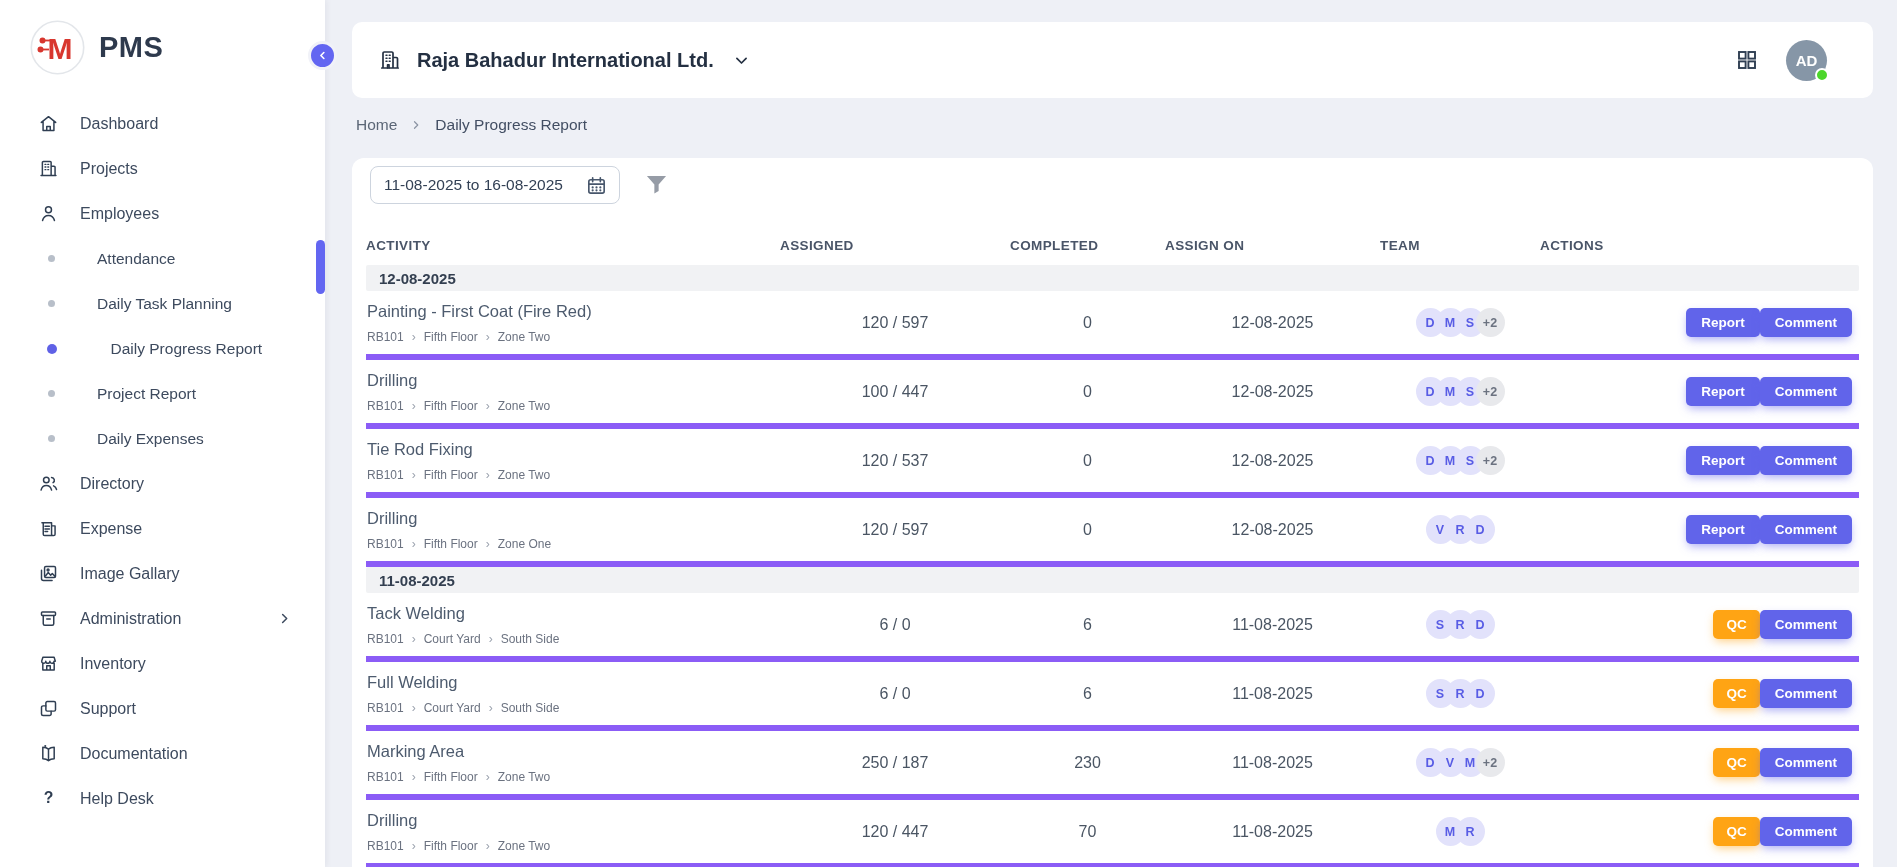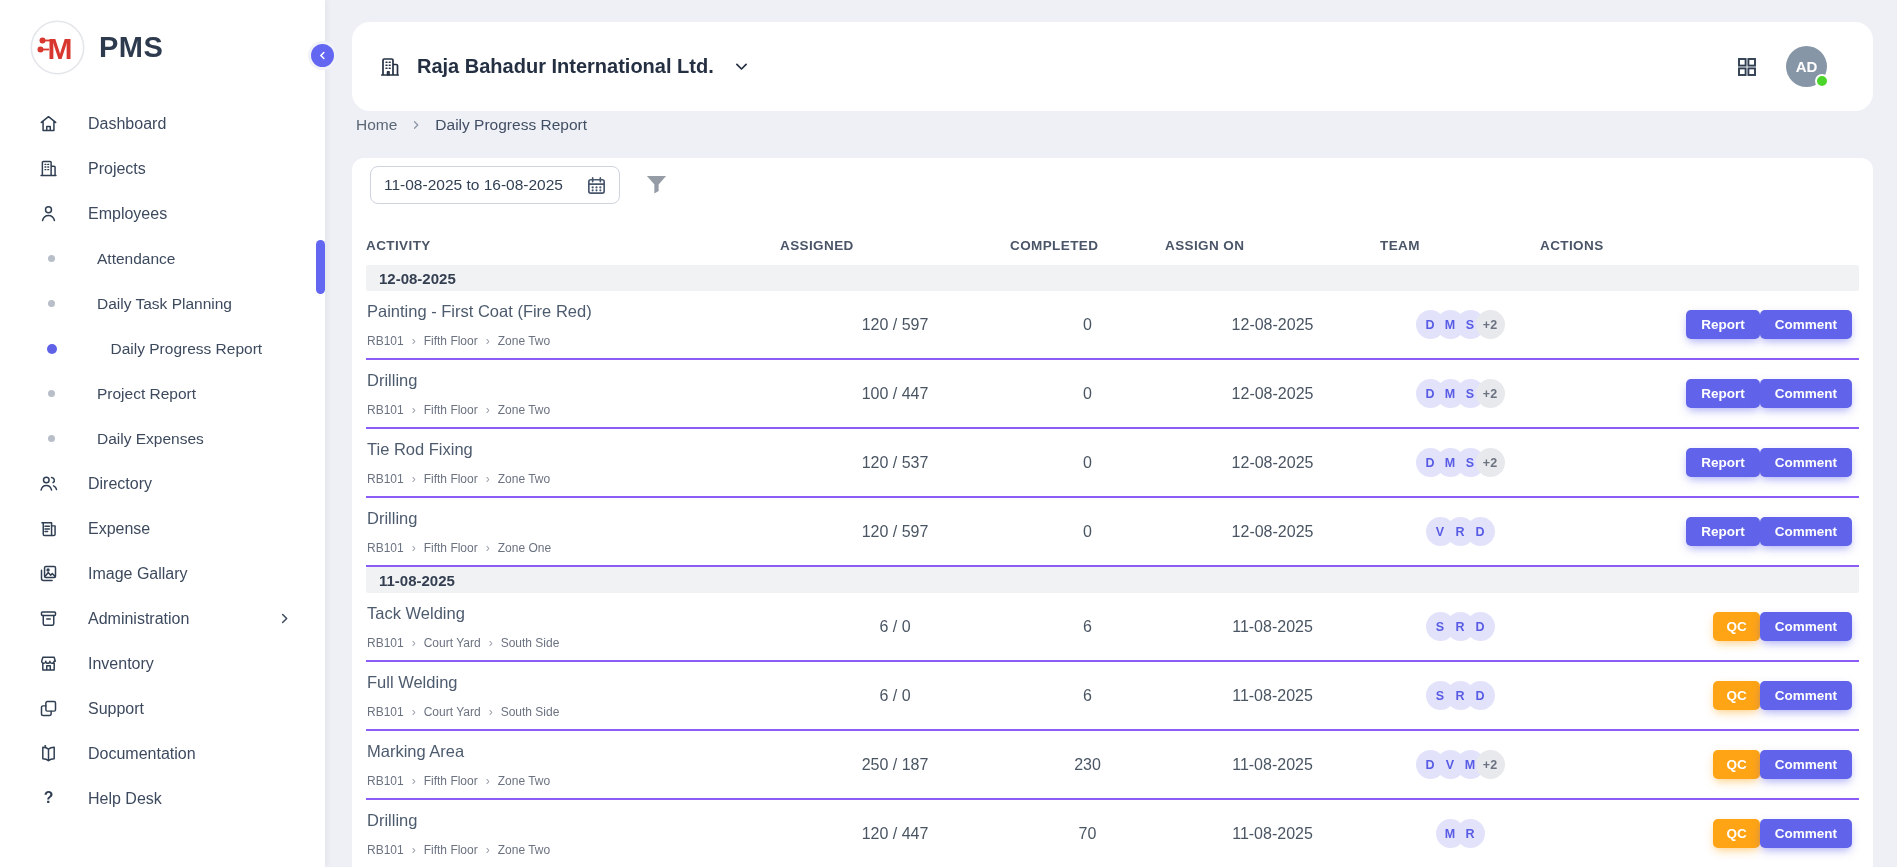--- a/index.html
+++ b/index.html
@@ -6,21 +6,21 @@
   html,body { width:1897px; height:867px; overflow:hidden; background:#eef0f6;
     font-family:"Liberation Sans", sans-serif; }
 
   
   .sidebar { position:absolute; left:0; top:0; width:325px; height:867px; background:#fff;
     box-shadow:2px 0 6px rgba(15,23,42,.05); z-index:2; }
   .logo-row { display:flex; align-items:center; gap:14px; padding:20px 0 0 30px; }
   .logo-circle { width:55px; height:55px; }
   .brand-name { font-size:29px; font-weight:800; color:#2e3a4d; letter-spacing:.5px; }
   .menu { margin-top:26px; }
-  .menu-item { display:flex; align-items:center; gap:29px; height:45px;
+  .menu-item { display:flex; align-items:center; gap:21px; height:45px;
     margin:0 23px 0 15px; padding:0 10px 0 23px; border-radius:10px; cursor:pointer;
     color:#3d4a5e; font-size:16px; font-weight:500; }
   .menu-item .micon { width:21px; height:21px; color:#2f3e52; flex:0 0 auto; display:flex; }
   .menu-item.active { background:#e4e4fc; color:#5f61e6; }
   .menu-item.active .micon { color:#5f61e6; }
   .menu-item .chev-wrap { margin-left:auto; display:flex; }
   .sub-item { display:flex; align-items:center; height:45px; padding-left:48px; cursor:pointer;
     color:#3d4a5e; font-size:15.5px; font-weight:500; }
   .dot { width:7px; height:7px; border-radius:50%; background:#b8bfc9; flex:0 0 auto; }
   .sub-item.active .dot { width:10px; height:10px; background:#5f61e6; margin-left:-1.5px; }
@@ -30,22 +30,22 @@
     stroke-linecap:round; stroke-linejoin:round; }
   .active-edge { position:absolute; left:316px; top:240px; width:9px; height:54px;
     border-radius:6px; background:#6366f1; z-index:3; }
   .collapse-btn { position:absolute; left:308px; top:41px; width:29px; height:29px;
     border-radius:50%; background:#6366f1; border:3px solid #f1f2f8; z-index:4;
     display:flex; align-items:center; justify-content:center; cursor:pointer; }
   .collapse-btn svg { width:13px; height:13px; stroke:#fff; stroke-width:3; fill:none;
     stroke-linecap:round; stroke-linejoin:round; }
 
   
-  .header-card { position:absolute; left:352px; top:22px; width:1521px; height:89px;
-    background:#fff; border-radius:18px; display:flex; align-items:center; padding:0 46px 0 26px; }
+  .header-card { position:absolute; left:352px; top:22px; width:1521px; height:76px;
+    background:#fff; border-radius:10px; display:flex; align-items:center; padding:0 46px 0 26px; }
   .company { display:flex; align-items:center; gap:15px; cursor:pointer; }
   .company svg.bld { width:24px; height:24px; stroke:#243042; fill:none; stroke-width:1.7;
     stroke-linecap:round; stroke-linejoin:round; }
   .company-name { font-size:20px; font-weight:700; color:#243042; }
   .company .cd { width:17px; height:17px; stroke:#243042; stroke-width:2.4; fill:none;
     stroke-linecap:round; stroke-linejoin:round; margin-left:4px; }
   .header-right { margin-left:auto; display:flex; align-items:center; gap:27px; }
   .grid-icon { width:24px; height:24px; stroke:#2f3e52; stroke-width:1.9; fill:none; cursor:pointer; }
   .avatar { position:relative; width:41px; height:41px; border-radius:50%; background:#8696a7;
     color:#fff; font-size:15px; font-weight:700; display:flex; align-items:center;
@@ -73,21 +73,21 @@
     stroke-linecap:round; stroke-linejoin:round; margin-left:auto; }
   .funnel-icon { position:absolute; left:291px; top:13px; width:27px; height:27px;
     fill:#969ca6; cursor:pointer; }
 
   .table-area { position:absolute; top:67px; left:14px; right:14px; }
   .cols { display:grid; grid-template-columns:414px 230px 155px 215px 160px 1fr; }
   .header-row { height:40px; align-items:center; }
   .th { text-align:left; font-size:13.5px; font-weight:700; color:#4a5568; letter-spacing:.4px; }
   .group-bar { height:26px; background:#f1f2f4; border-radius:2px; display:flex;
     align-items:center; padding-left:13px; font-size:15px; font-weight:700; color:#333f50; }
-  .trow { height:69px; border-bottom:2px solid #8b5cf6; align-items:center; }
+  .trow { height:69px; border-bottom:6px solid #8b5cf6; align-items:center; }
   .cell-activity { height:100%; display:flex; flex-direction:column; justify-content:space-between;
     padding:11px 0 10px 1px; }
   .act-title { font-size:16.5px; color:#4d5b6e; font-weight:500; }
   .act-path { display:flex; align-items:center; gap:8px; font-size:12px; color:#6b7280; }
   .pc { color:#9ca3af; font-size:12px; line-height:1; }
   .val { text-align:center; font-size:16px; color:#4a5563; }
   .team-cell { display:flex; justify-content:center; }
   .av { width:29px; height:29px; border-radius:50%; display:flex; align-items:center;
     justify-content:center; font-size:12.5px; font-weight:700; }
   .av + .av { margin-left:-9px; }

